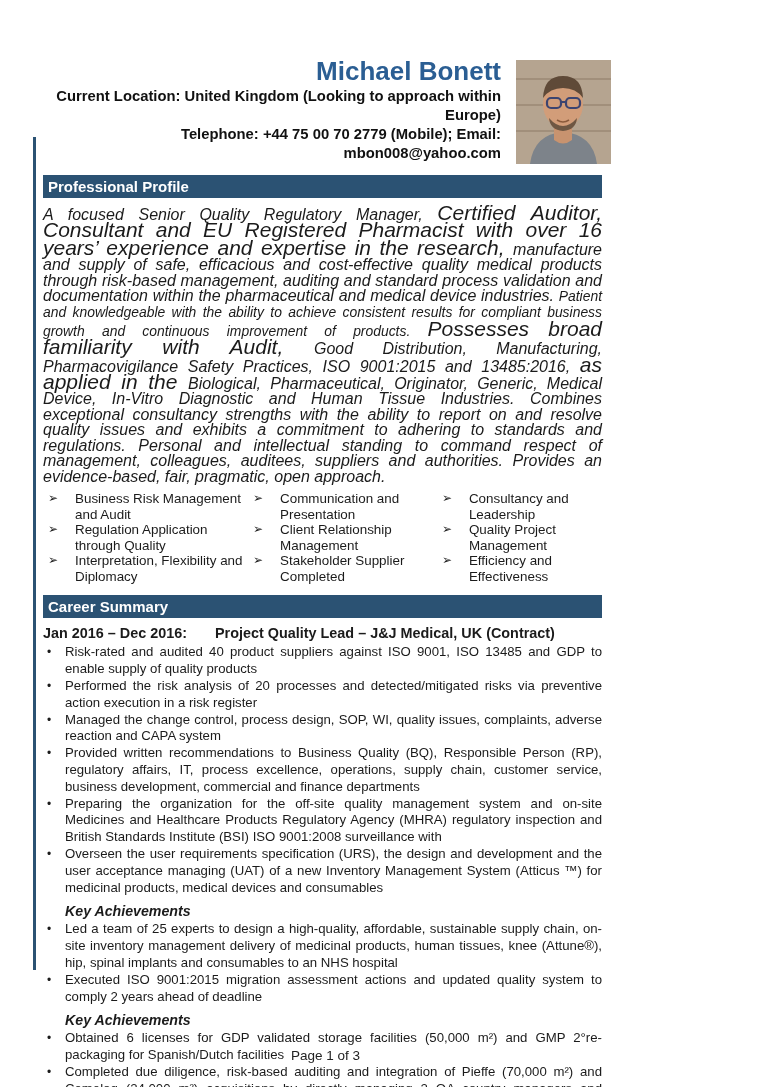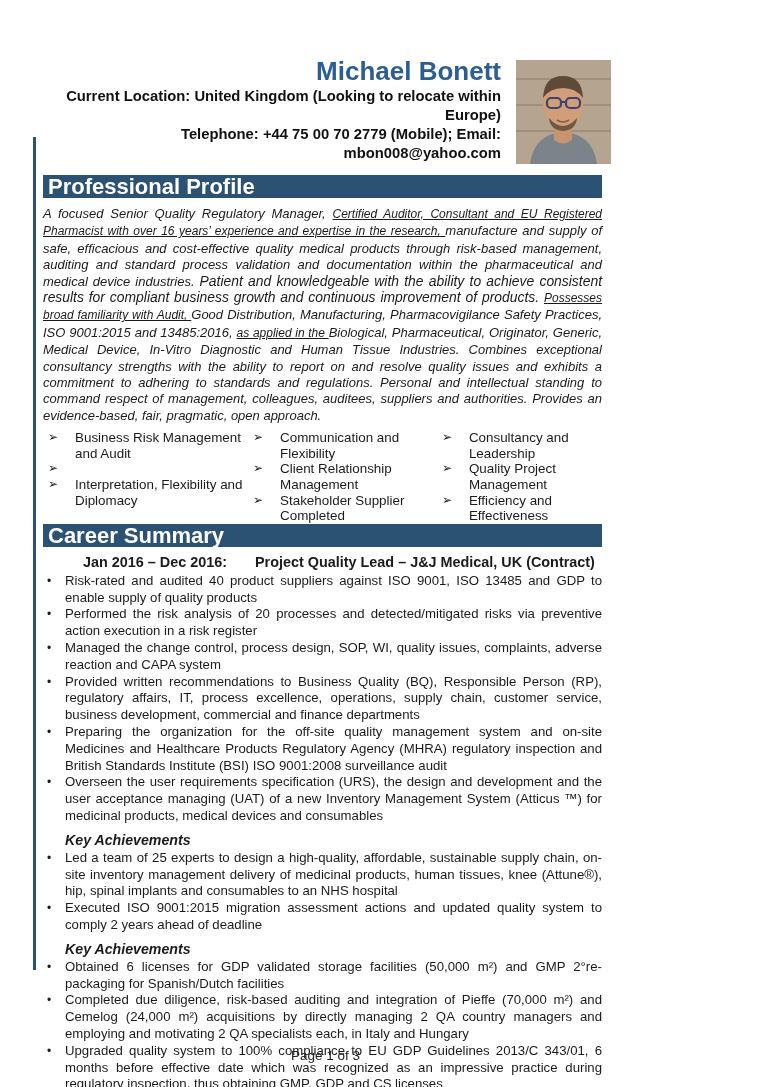--- a/index.html
+++ b/index.html
@@ -4,56 +4,56 @@
 <style>
   html,body{margin:0;padding:0;background:#ffffff;}
   .page{position:relative;width:639px;height:1087px;background:#fff;box-sizing:border-box;
         padding:0 37px 0 43px;overflow:hidden;font-family:"Liberation Sans",sans-serif;color:#1b1b1b;}
   .left-rule{position:absolute;left:33px;top:137px;width:3px;height:833px;background:#2B5273;}
   .header{padding-top:56px;}
   .head-text{text-align:right;padding-right:101px;}
   .name{margin:0;font-size:26px;line-height:31px;color:#2B5E93;font-weight:bold;}
   .contact{margin:0;font-weight:bold;font-size:14.8px;line-height:19px;color:#111;}
   .photo{position:absolute;top:60px;right:28px;width:95px;height:104px;z-index:2;overflow:hidden;}
-  .banner{position:relative;background:#2B5273;color:#ffffff;font-weight:bold;font-size:22px;
+  .banner{position:relative;background:#2B5273;color:#ffffff;font-weight:bold;font-size:15px;
           line-height:21px;padding:1px 0 1px 5px;}
   .banner-profile{margin-top:12px;}
   .banner-expertise{margin-top:8px;}
-  .banner-career{}
+  .banner-career{margin-top:11px;}
   .profile{margin:7px 0 0;text-align:justify;line-height:15.4px;}
   .run{font-style:italic;}
-  .run.sm{font-size:13px;}
+  .run.sm{font-size:16px;}
   .run.md{font-size:13.9px;}
-  .run.lg{font-size:12px;text-decoration:underline;}
+  .run.lg{font-size:21px;}
   .exp-wrap{display:flex;margin-top:7px;padding-left:5px;}
   .exp-col{display:flex;flex-direction:column;}
   .exp-col:nth-child(1){width:252px;}
   .exp-col:nth-child(2){width:232px;}
   .exp-item{display:flex;font-size:13.4px;line-height:15.6px;}
   .exp-glyph{width:27px;flex:none;font-size:12px;}
   .career{margin-top:2px;}
   .job-head{font-weight:bold;font-size:14.4px;line-height:17px;margin:12px 0 2px;}
   .career > .job-head:first-child{margin-top:7px;}
-  .job-head .jdate{margin-right:28px;margin-left:40px;}
+  .job-head .jdate{margin-right:28px;}
   .key-label{font-weight:bold;font-style:italic;font-size:14.2px;line-height:16px;margin:7px 0 2px 22px;}
   .bullets{list-style:none;margin:0;padding:0;}
   .bullet{position:relative;padding-left:22px;text-align:justify;font-size:13.2px;line-height:16.8px;}
   .bullet .marker{position:absolute;left:4px;font-size:12px;}
   .footer{position:absolute;left:12px;right:0;bottom:24px;text-align:center;font-size:13.5px;color:#222;}
 </style>
 </head>
 <body>
 
 <div class="page">
   <div class="left-rule"></div>
 
   <header class="header">
     <div class="head-text">
       <h1 class="name">Michael Bonett</h1>
-      <p class="contact">Current Location: United Kingdom (Looking to relocate within Europe)</p>
+      <p class="contact">Current Location: United Kingdom (Looking to approach within Europe)</p>
       <p class="contact">Telephone: +44 75 00 70 2779 (Mobile); Email: mbon008@yahoo.com</p>
     </div>
     <div class="photo">
       <svg width="95" height="104" viewBox="0 0 95 104" xmlns="http://www.w3.org/2000/svg">
         <rect x="0" y="0" width="95" height="104" fill="#b5a490"></rect>
         <rect x="0" y="18" width="95" height="2" fill="#a18f7b"></rect>
         <rect x="0" y="44" width="95" height="2" fill="#a18f7b"></rect>
         <rect x="0" y="70" width="95" height="2" fill="#a18f7b"></rect>
         <path d="M14 104 Q18 74 47 72 Q77 74 81 104 Z" fill="#7d838a"></path>
         <path d="M38 64 h18 v16 q-9 7 -18 0 Z" fill="#c8936f"></path>
@@ -72,30 +72,31 @@
   <p class="profile"><span class="run sm">A focused Senior Quality Regulatory Manager, </span><span class="run lg">Certified Auditor, Consultant and EU Registered Pharmacist with over 16 years’ experience and expertise in the research, </span><span class="run sm">manufacture and supply of safe, efficacious and cost-effective quality medical products through risk-based management, auditing and standard process validation and documentation within the pharmaceutical and medical device industries. </span><span class="run md">Patient and knowledgeable with the ability to achieve consistent results for compliant business growth and continuous improvement of products. </span><span class="run lg">Possesses broad familiarity with Audit, </span><span class="run sm">Good Distribution, Manufacturing, Pharmacovigilance Safety Practices, ISO 9001:2015 and 13485:2016, </span><span class="run lg">as applied in the </span><span class="run sm">Biological, Pharmaceutical, Originator, Generic, Medical Device, In-Vitro Diagnostic and Human Tissue Industries. Combines exceptional consultancy strengths with the ability to report on and resolve quality issues and exhibits a commitment to adhering to standards and regulations. Personal and intellectual standing to command respect of management, colleagues, auditees, suppliers and authorities. Provides an evidence-based, fair, pragmatic, open approach.</span></p>
 
   <div class="exp-wrap">
       <div class="exp-col">
         <div class="exp-item">
           <span class="exp-glyph">➢</span>
           <span class="exp-text">Business Risk Management and Audit</span>
         </div>
         <div class="exp-item">
           <span class="exp-glyph">➢</span>
+          <span class="exp-text">Regulation Application through Quality</span>
         </div>
         <div class="exp-item">
           <span class="exp-glyph">➢</span>
           <span class="exp-text">Interpretation, Flexibility and Diplomacy</span>
         </div>
       </div>
       <div class="exp-col">
         <div class="exp-item">
           <span class="exp-glyph">➢</span>
-          <span class="exp-text">Communication and Flexibility</span>
+          <span class="exp-text">Communication and Presentation</span>
         </div>
         <div class="exp-item">
           <span class="exp-glyph">➢</span>
           <span class="exp-text">Client Relationship Management</span>
         </div>
         <div class="exp-item">
           <span class="exp-glyph">➢</span>
           <span class="exp-text">Stakeholder Supplier Completed</span>
         </div>
       </div>
@@ -116,21 +117,21 @@
     </div>
 
   <div class="banner banner-career">Career Summary</div>
   <div class="career">
       <p class="job-head"><span class="jdate">Jan 2016 – Dec 2016:</span><span class="jrole">Project Quality Lead – J&amp;J Medical, UK (Contract)</span></p>
       <ul class="bullets">
         <li class="bullet"><span class="marker">•</span><span class="btext">Risk-rated and audited 40 product suppliers against ISO 9001, ISO 13485 and GDP to enable supply of quality products</span></li>
         <li class="bullet"><span class="marker">•</span><span class="btext">Performed the risk analysis of 20 processes and detected/mitigated risks via preventive action execution in a risk register</span></li>
         <li class="bullet"><span class="marker">•</span><span class="btext">Managed the change control, process design, SOP, WI, quality issues, complaints, adverse reaction and CAPA system</span></li>
         <li class="bullet"><span class="marker">•</span><span class="btext">Provided written recommendations to Business Quality (BQ), Responsible Person (RP), regulatory affairs, IT, process excellence, operations, supply chain, customer service, business development, commercial and finance departments</span></li>
-        <li class="bullet"><span class="marker">•</span><span class="btext">Preparing the organization for the off-site quality management system and on-site Medicines and Healthcare Products Regulatory Agency (MHRA) regulatory inspection and British Standards Institute (BSI) ISO 9001:2008 surveillance audit</span></li>
+        <li class="bullet"><span class="marker">•</span><span class="btext">Preparing the organization for the off-site quality management system and on-site Medicines and Healthcare Products Regulatory Agency (MHRA) regulatory inspection and British Standards Institute (BSI) ISO 9001:2008 surveillance with</span></li>
         <li class="bullet"><span class="marker">•</span><span class="btext">Overseen the user requirements specification (URS), the design and development and the user acceptance managing (UAT) of a new Inventory Management System (Atticus ™) for medicinal products, medical devices and consumables</span></li>
       </ul>
       <p class="key-label">Key Achievements</p>
       <ul class="bullets">
         <li class="bullet"><span class="marker">•</span><span class="btext">Led a team of 25 experts to design a high-quality, affordable, sustainable supply chain, on-site inventory management delivery of medicinal products, human tissues, knee (Attune®), hip, spinal implants and consumables to an NHS hospital</span></li>
         <li class="bullet"><span class="marker">•</span><span class="btext">Executed ISO 9001:2015 migration assessment actions and updated quality system to comply 2 years ahead of deadline</span></li>
       </ul>
       <p class="key-label">Key Achievements</p>
       <ul class="bullets">
         <li class="bullet"><span class="marker">•</span><span class="btext">Obtained 6 licenses for GDP validated storage facilities (50,000 m²) and GMP 2°re-packaging for Spanish/Dutch facilities</span></li>

